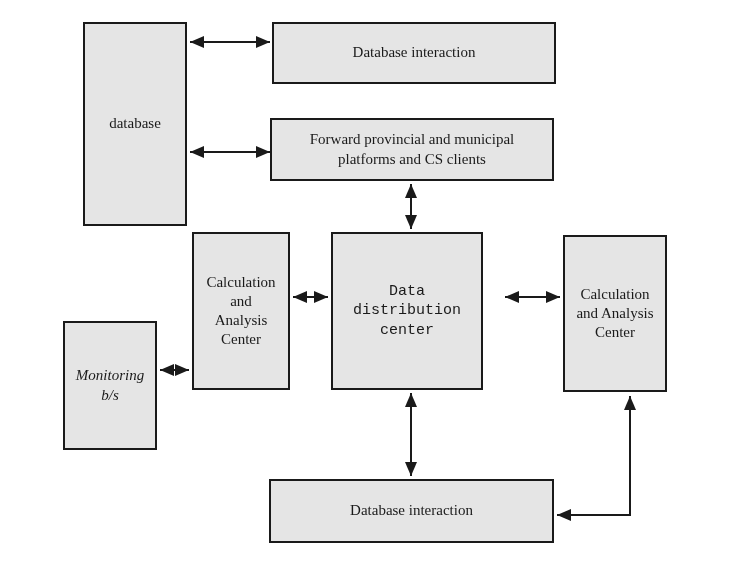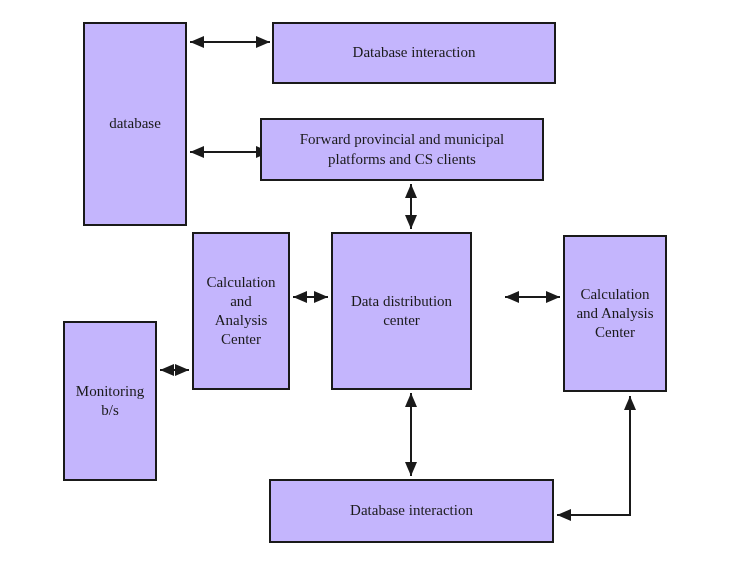--- a/index.html
+++ b/index.html
@@ -10,21 +10,21 @@
   }
   .canvas {
     position: relative;
     width: 741px; height: 562px;
     background: #ffffff;
     overflow: hidden;
   }
   .box {
     position: absolute;
     border: 2px solid #1a1a1a;
-    background: #c4b5fd;
+    background: #e5e5e5;
     color: #1a1a1a;
     display: flex;
     align-items: center;
     justify-content: center;
     text-align: center;
     font-size: 15px;
     line-height: 1.28;
   }
   .box .label { white-space: pre-line; }
   svg.connectors {
@@ -62,43 +62,43 @@
   </svg>
 
   <div class="box" style="left:83px; top:22px; width:104px; height:204px;">
     <span class="label">database</span>
   </div>
 
   <div class="box" style="left:272px; top:22px; width:284px; height:62px;">
     <span class="label">Database interaction</span>
   </div>
 
-  <div class="box" style="left:260px; top:118px; width:284px; height:63px;">
+  <div class="box" style="left:270px; top:118px; width:284px; height:63px;">
     <span class="label">Forward provincial and municipal
 platforms and CS clients</span>
   </div>
 
   <div class="box" style="left:192px; top:232px; width:98px; height:158px;">
     <span class="label">Calculation
 and
 Analysis
 Center</span>
   </div>
 
-  <div class="box" style="left:331px; top:232px; width:141px; height:158px;">
+  <div class="box" style="left:331px; top:232px; width:152px; height:158px;font-family:Liberation Mono, monospace;">
     <span class="label">Data distribution center</span>
   </div>
 
   <div class="box" style="left:563px; top:235px; width:104px; height:157px;">
     <span class="label">Calculation
 and Analysis
 Center</span>
   </div>
 
-  <div class="box" style="left:63px; top:321px; width:94px; height:160px;">
+  <div class="box" style="left:63px; top:321px; width:94px; height:129px;font-style:italic;">
     <span class="label">Monitoring
 b/s</span>
   </div>
 
   <div class="box" style="left:269px; top:479px; width:285px; height:64px;">
     <span class="label">Database interaction</span>
   </div>
 
 </div>
 

